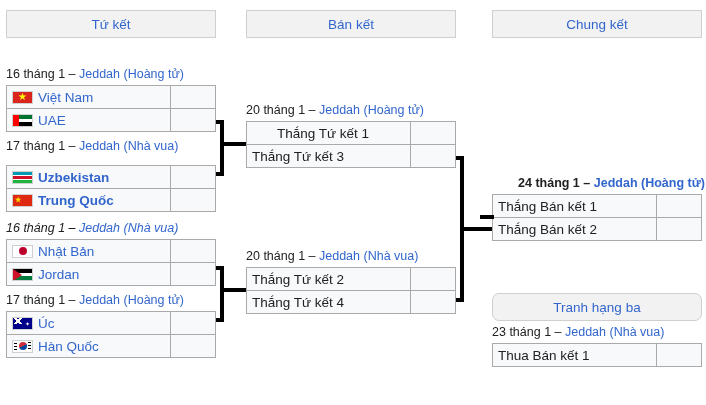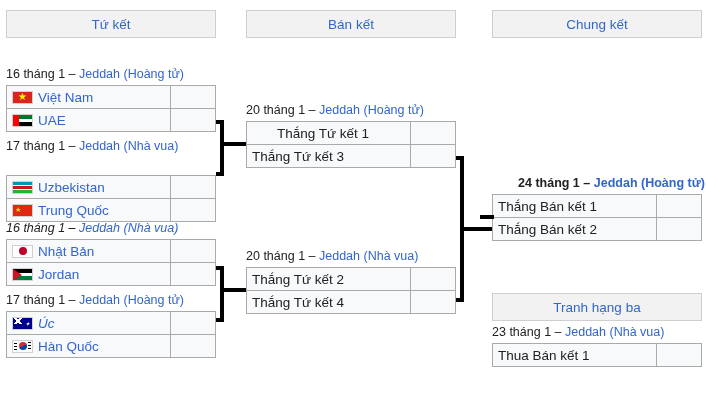--- a/index.html
+++ b/index.html
@@ -198,21 +198,21 @@
 </div>
 
 <div class="round-header abs" style="left:246px; top:10px; width:210px;">
   <span>Bán kết</span>
 </div>
 
 <div class="round-header abs" style="left:492px; top:10px; width:210px;">
   <span>Chung kết</span>
 </div>
 
-<div class="round-header abs" style="left:492px; top:293px; width:210px;">
+<div class="round-header abs" style="left:492px; top:293px; width:210px;border-radius:7px;">
   <span>Tranh hạng ba</span>
 </div>
 
 <div class="match-meta abs" style="left:6px; top:67px;">
   <span>16 tháng 1</span>
   <span class="dash">–</span>
   <span class="venue">Jeddah (Hoàng tử)</span>
 </div>
 <table class="match abs" style="left:6px; top:85px; width:210px;">
   <tbody>
@@ -229,21 +229,21 @@
     <td class="score"></td>
   </tr>
 </tbody>
   </table>
 
 <div class="match-meta abs" style="left:6px; top:139px;">
   <span>17 tháng 1</span>
   <span class="dash">–</span>
   <span class="venue">Jeddah (Nhà vua)</span>
 </div>
-<table class="match abs" style="left:6px; top:175px; width:210px;">
+<table class="match abs" style="left:6px; top:165px; width:210px;font-weight:bold;">
   <tbody>
       <tr>
     <td class="team" style="width:164px;">
       <span class="flag flag-uz"></span><span class="team-name">Uzbekistan</span>
     </td>
     <td class="score"></td>
   </tr>
   <tr>
     <td class="team">
       <span class="flag flag-cn"></span><span class="team-name">Trung Quốc</span>
@@ -276,21 +276,21 @@
   </table>
 
 <div class="match-meta abs" style="left:6px; top:293px;">
   <span>17 tháng 1</span>
   <span class="dash">–</span>
   <span class="venue">Jeddah (Hoàng tử)</span>
 </div>
 <table class="match abs" style="left:6px; top:311px; width:210px;">
   <tbody>
       <tr>
-    <td class="team" style="width:164px;font-style:italic;">
+    <td class="team" style="width:164px;">
       <span class="flag flag-au"></span><span class="team-name">Úc</span>
     </td>
     <td class="score"></td>
   </tr>
   <tr>
     <td class="team">
       <span class="flag flag-kr"></span><span class="team-name">Hàn Quốc</span>
     </td>
     <td class="score"></td>
   </tr>

